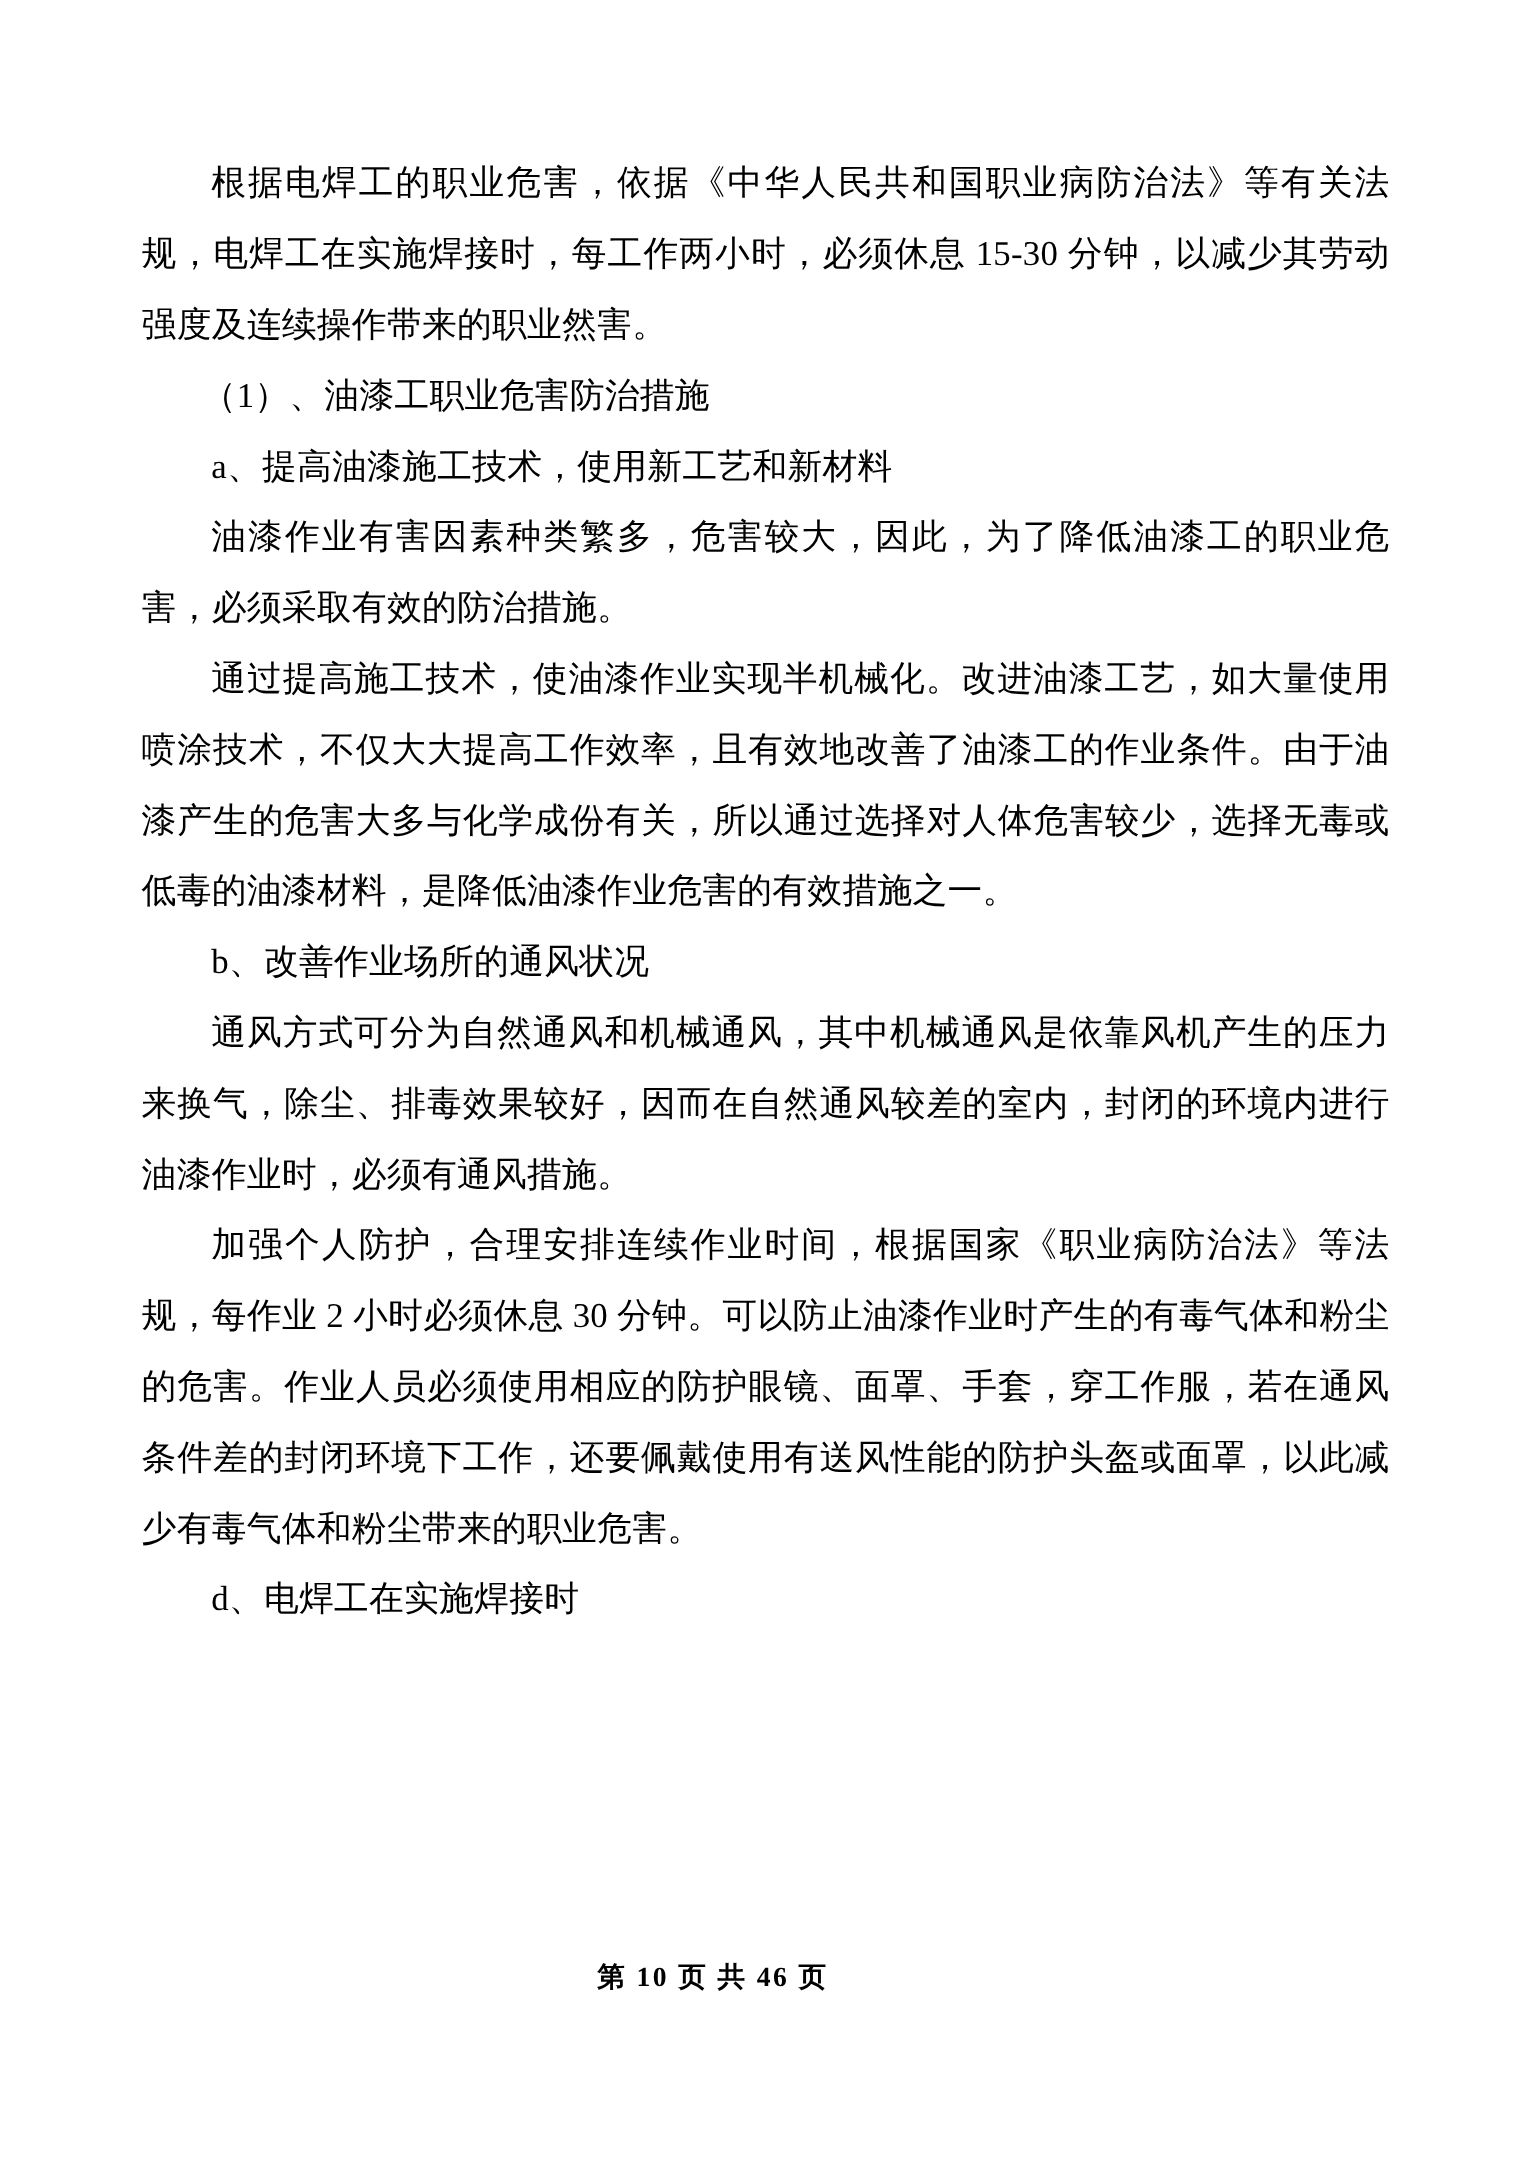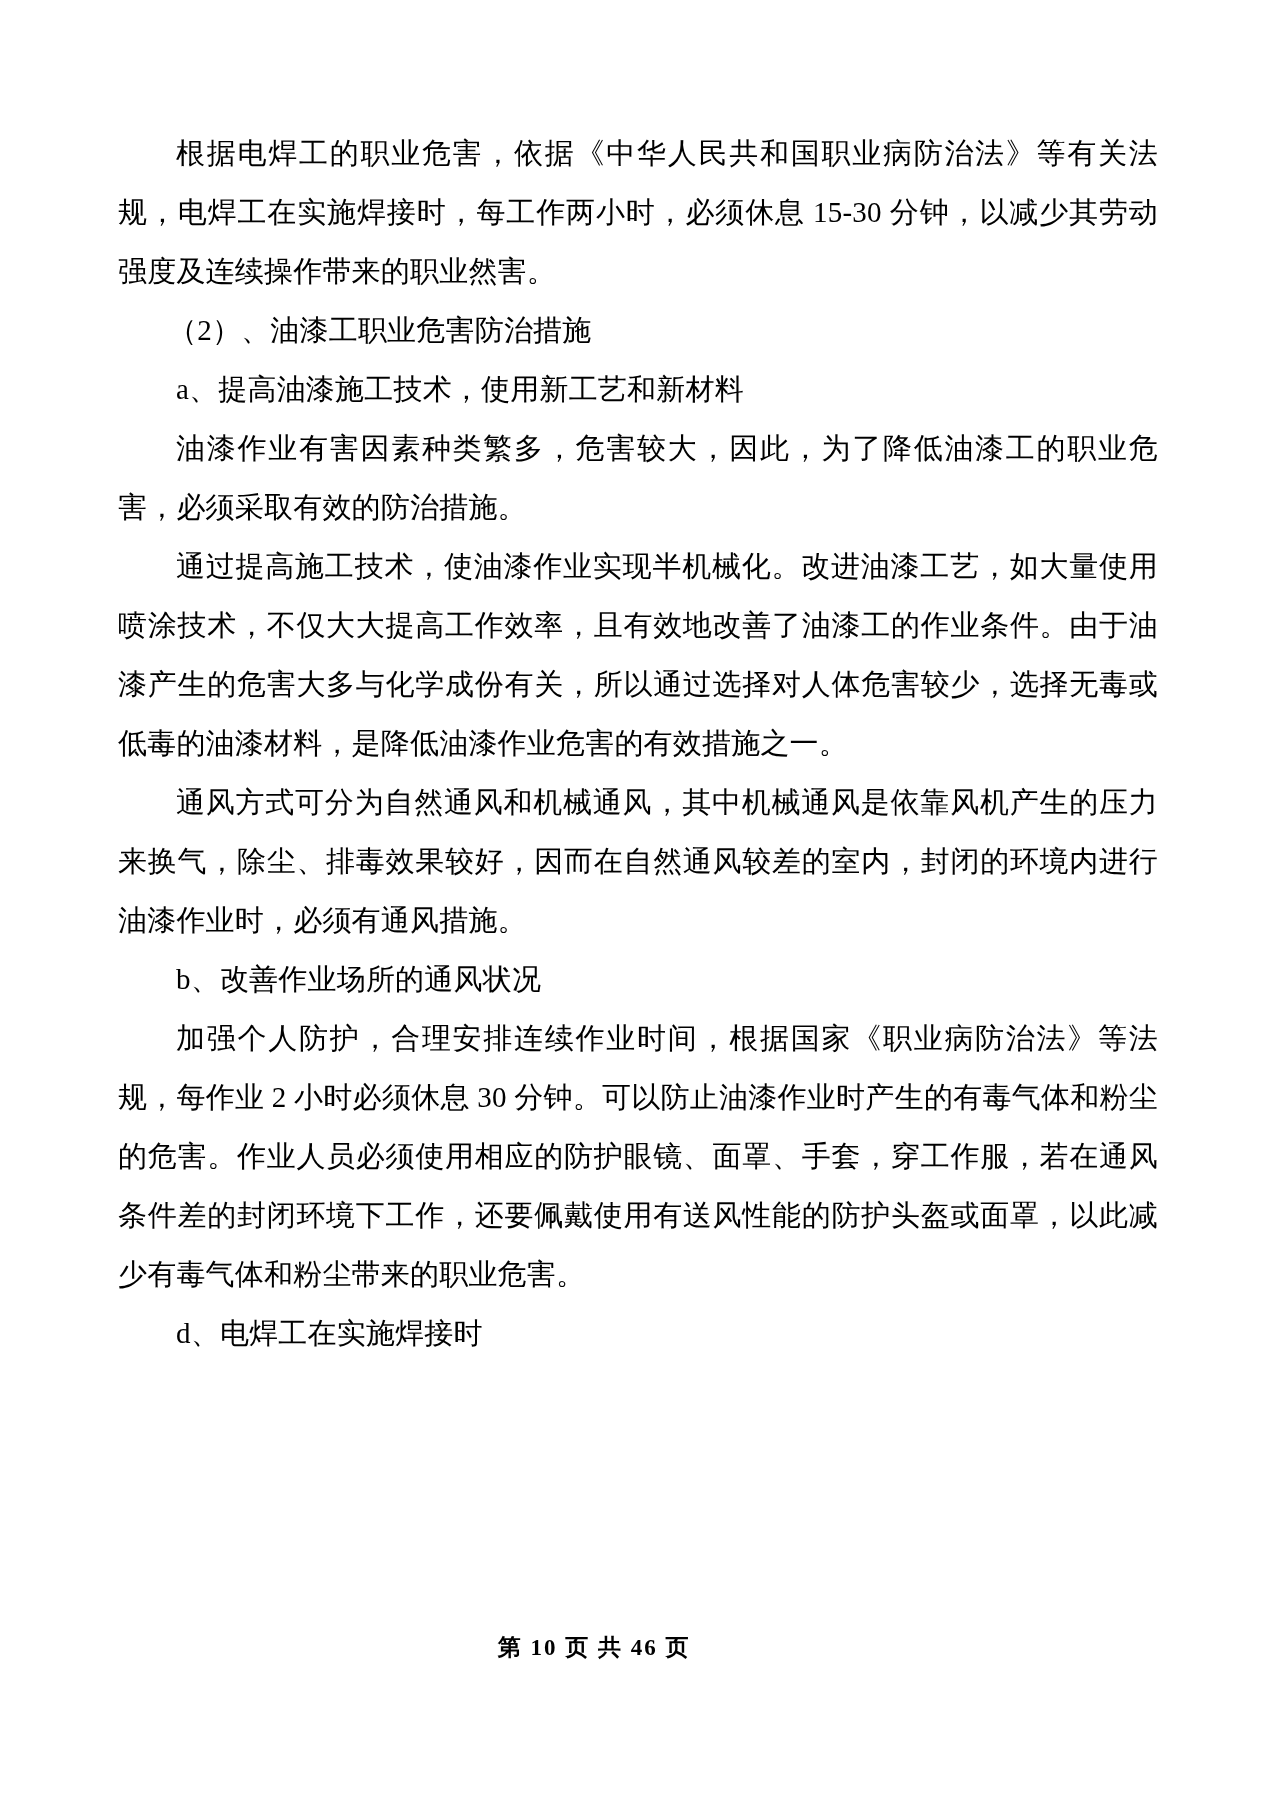--- a/index.html
+++ b/index.html
@@ -51,31 +51,31 @@
   }
 </style>
 </head>
 <body>
 
 <div class="page">
   <div class="content">
 
     <p class="para indent">根据电焊工的职业危害，依据《中华人民共和国职业病防治法》等有关法规，电焊工在实施焊接时，每工作两小时，必须休息 15-30 分钟，以减少其劳动强度及连续操作带来的职业然害。</p>
 
-    <p class="para indent-paren">（2）、油漆工职业危害防治措施</p>
+    <p class="para indent-paren">（1）、油漆工职业危害防治措施</p>
 
     <p class="para indent">a、提高油漆施工技术，使用新工艺和新材料</p>
 
     <p class="para indent">油漆作业有害因素种类繁多，危害较大，因此，为了降低油漆工的职业危害，必须采取有效的防治措施。</p>
 
     <p class="para indent">通过提高施工技术，使油漆作业实现半机械化。改进油漆工艺，如大量使用喷涂技术，不仅大大提高工作效率，且有效地改善了油漆工的作业条件。由于油漆产生的危害大多与化学成份有关，所以通过选择对人体危害较少，选择无毒或低毒的油漆材料，是降低油漆作业危害的有效措施之一。</p>
 
+    <p class="para indent">b、改善作业场所的通风状况</p>
+
     <p class="para indent">通风方式可分为自然通风和机械通风，其中机械通风是依靠风机产生的压力来换气，除尘、排毒效果较好，因而在自然通风较差的室内，封闭的环境内进行油漆作业时，必须有通风措施。</p>
-
-    <p class="para indent">b、改善作业场所的通风状况</p>
 
 
     <p class="para indent">加强个人防护，合理安排连续作业时间，根据国家《职业病防治法》等法规，每作业 2 小时必须休息 30 分钟。可以防止油漆作业时产生的有毒气体和粉尘的危害。作业人员必须使用相应的防护眼镜、面罩、手套，穿工作服，若在通风条件差的封闭环境下工作，还要佩戴使用有送风性能的防护头盔或面罩，以此减少有毒气体和粉尘带来的职业危害。</p>
 
     <p class="para indent">d、电焊工在实施焊接时</p>
 
   </div>
 
   <div class="footer">第 10 页 共 46 页</div>
 </div>

